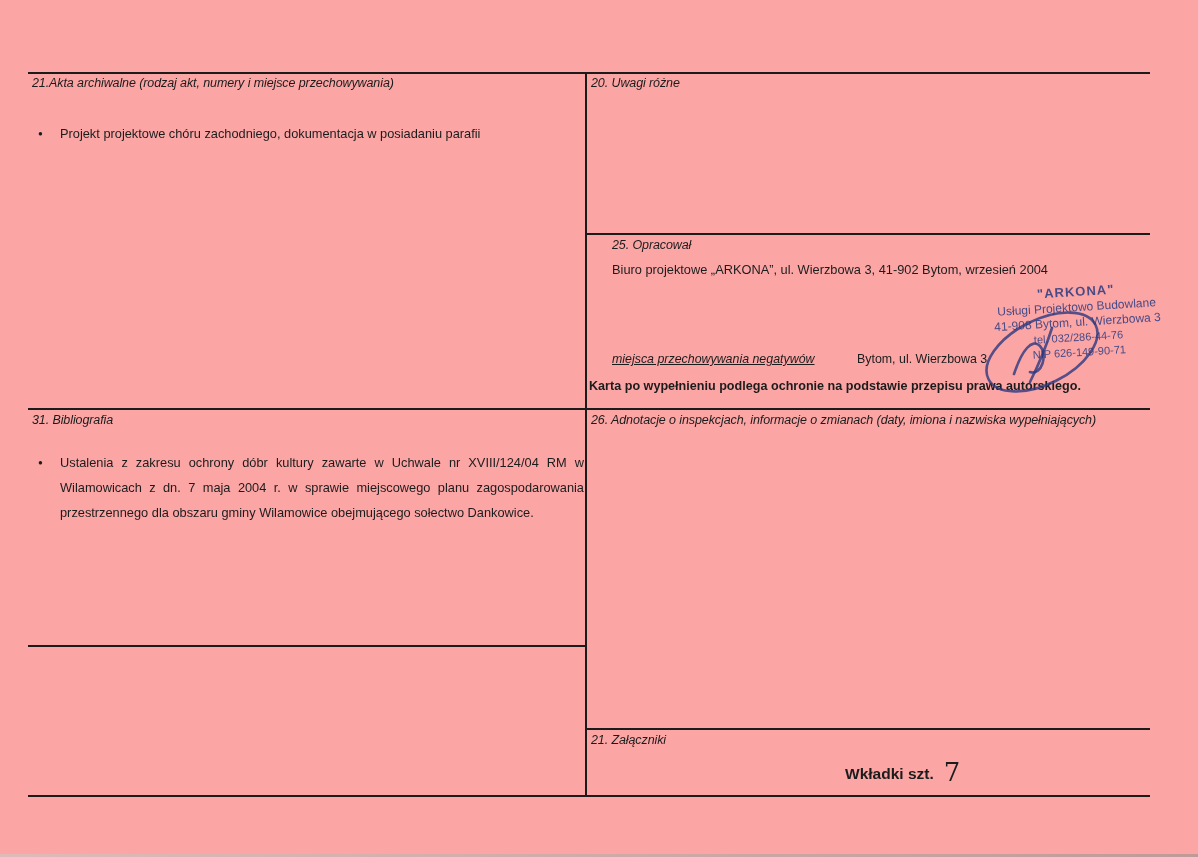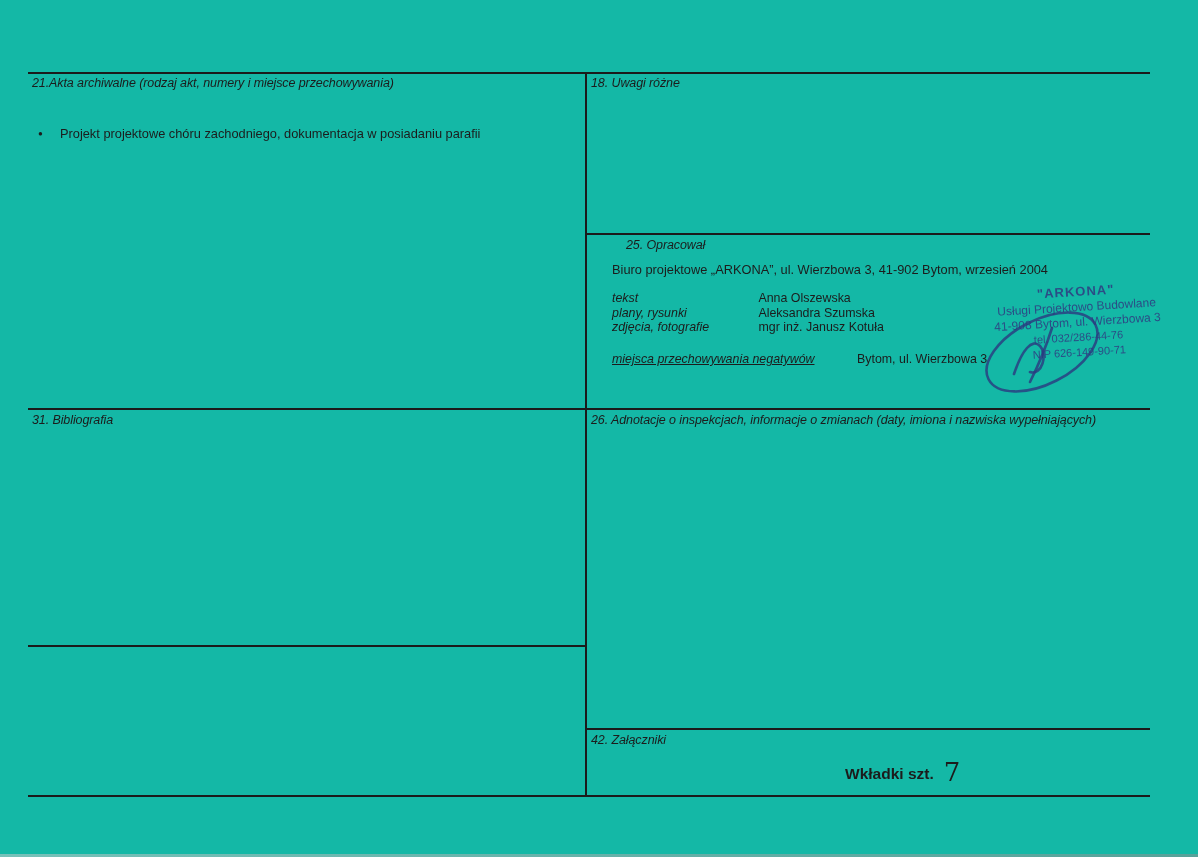--- a/index.html
+++ b/index.html
@@ -1,19 +1,19 @@
 <!DOCTYPE html>
 <html><head>
 <meta charset="utf-8">
 <style>
   html,body{margin:0;padding:0;background:#e8e8e8;}
   .page{
     position:relative;
     width:1198px;height:857px;
-    background:#14b8a6;
+    background:#fca5a5;
     font-family:"Liberation Sans", sans-serif;
     color:#1c1c1c;
     overflow:hidden;
   }
   .hline{position:absolute;height:1.5px;background:#1b1b1b;}
   .vline{position:absolute;width:1.5px;background:#1b1b1b;}
   .sec-title{
     position:absolute;
     font-style:italic;
     font-size:12.5px;
@@ -112,66 +112,54 @@
   <div class="hline" style="top:728px;left:585px;width:565px"></div>
   <div class="hline" style="top:795px;left:28px;width:1122px"></div>
 
   <div class="sec-title" style="left:32px;top:76px">21.Akta archiwalne (rodzaj akt, numery i miejsce przechowywania)</div>
   <ul class="bullets" style="left:36px;top:121px;width:544px">
     <li class="bullet-item"><span>Projekt projektowe chóru zachodniego, dokumentacja w posiadaniu parafii</span></li>
   </ul>
 
   <div class="sec-title" style="left:32px;top:413px">31. Bibliografia</div>
   <ul class="bullets" style="left:36px;top:450px;width:548px">
+    <li class="bullet-item"><span>Ustalenia z zakresu ochrony dóbr kultury zawarte w Uchwale nr XVIII/124/04 RM w Wilamowicach z dn. 7 maja 2004 r. w sprawie miejscowego planu zagospodarowania przestrzennego dla obszaru gminy Wilamowice obejmującego sołectwo Dankowice.</span></li>
   </ul>
 
 
-  <div class="sec-title" style="left:591px;top:76px">18. Uwagi różne</div>
+  <div class="sec-title" style="left:591px;top:76px">20. Uwagi różne</div>
 
-  <div class="sec-title" style="left:626px;top:238px">25. Opracował</div>
+  <div class="sec-title" style="left:612px;top:238px">25. Opracował</div>
   <div class="office-line" style="left:612px;top:262px">Biuro projektowe „ARKONA”, ul. Wierzbowa 3, 41-902 Bytom, wrzesień 2004</div>
 
-  <div class="credits" style="left:612px;top:291px">
-    <div class="credit-row">
-      <span class="credit-label">tekst</span>
-      <span class="credit-value">Anna Olszewska</span>
-    </div>
-    <div class="credit-row">
-      <span class="credit-label">plany, rysunki</span>
-      <span class="credit-value">Aleksandra Szumska</span>
-    </div>
-    <div class="credit-row">
-      <span class="credit-label">zdjęcia, fotografie</span>
-      <span class="credit-value">mgr inż. Janusz Kotuła</span>
-    </div>
-  </div>
 
   <div class="negatives-row" style="left:612px;top:352px">
     <span class="negatives-label">miejsca przechowywania negatywów</span>
     <span class="negatives-value">Bytom, ul. Wierzbowa 3</span>
   </div>
 
+  <div class="copyright-note" style="left:589px;top:379px">Karta po wypełnieniu podlega ochronie na podstawie przepisu prawa autorskiego.</div>
 
   <div class="stamp">
     <div class="stamp-name">"ARKONA"</div>
     <div class="stamp-sub">Usługi Projektowo Budowlane</div>
     <div class="stamp-sub">41-908 Bytom, ul. Wierzbowa 3</div>
     <div class="stamp-small">tel. 032/286-44-76</div>
     <div class="stamp-small">NIP 626-149-90-71</div>
   </div>
 
   <svg class="signature" viewBox="0 0 140 120">
     <g fill="none" stroke="rgba(42,56,128,0.8)" stroke-width="2.6" stroke-linecap="round">
       <ellipse cx="70" cy="60" rx="60" ry="32" transform="rotate(-27 70 60)"></ellipse>
       <path d="M 42 82 C 50 58, 60 46, 68 54 C 76 62, 70 84, 58 80"></path>
       <path d="M 80 36 C 74 55, 66 74, 58 90"></path>
     </g>
   </svg>
 
   <div class="sec-title" style="left:591px;top:413px">26.  Adnotacje o inspekcjach, informacje o zmianach (daty, imiona i nazwiska wypełniających)</div>
 
-  <div class="sec-title" style="left:591px;top:733px">42. Załączniki</div>
+  <div class="sec-title" style="left:591px;top:733px">21. Załączniki</div>
   <div class="inserts" style="left:845px;top:755px">
     <span class="inserts-label">Wkładki  szt.</span><span class="inserts-value">7</span>
   </div>
 
   <div class="scan-edge-bottom"></div>
 </div>
 
 </body></html>

